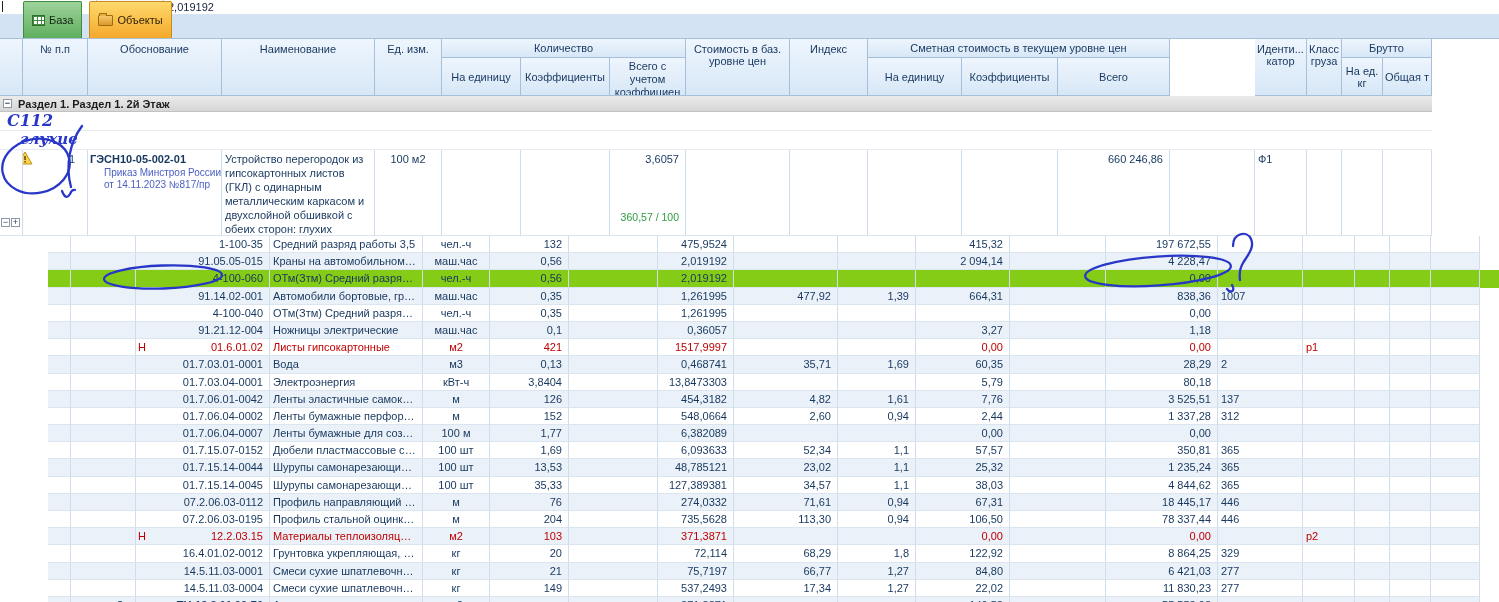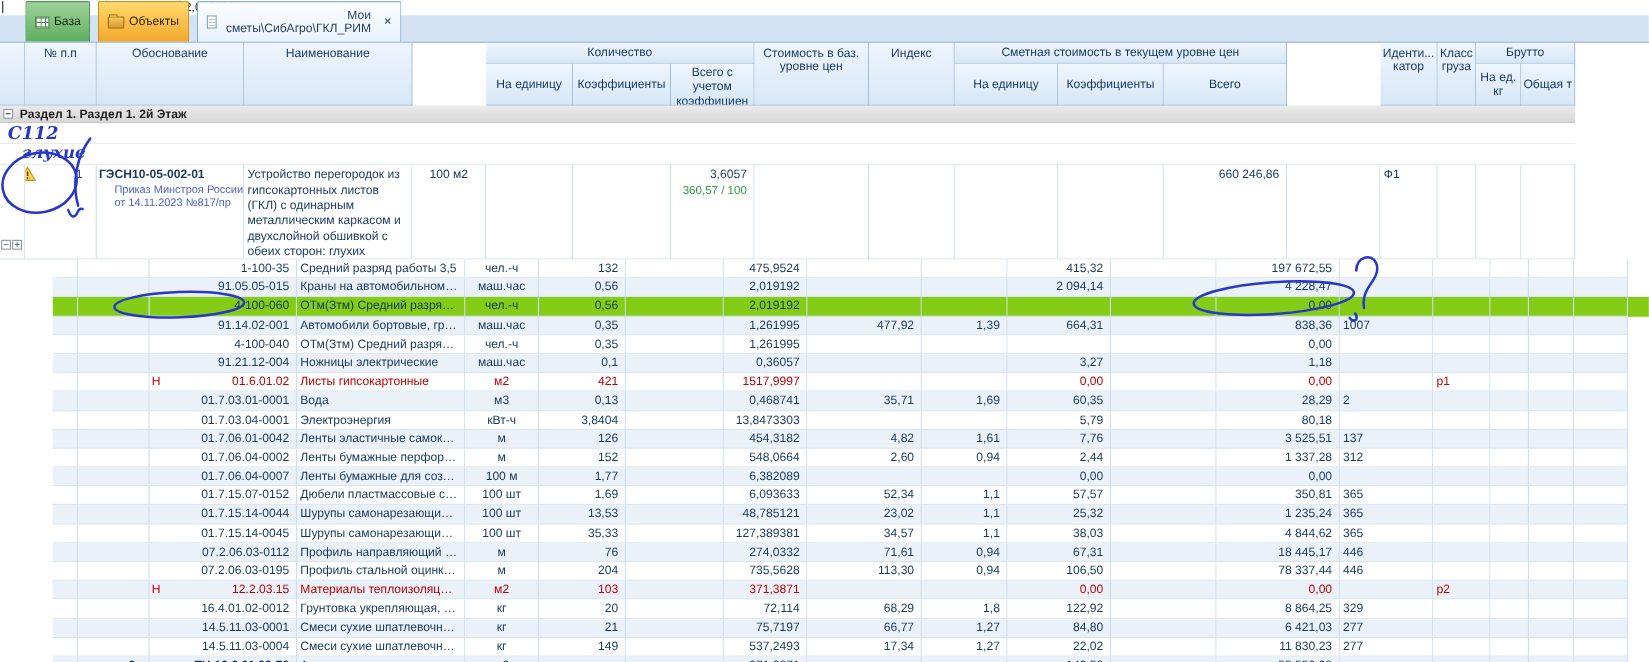--- a/index.html
+++ b/index.html
@@ -63,21 +63,21 @@
   .collapse{width:9px;height:9px;border:1px solid #8a98a8;background:#fff;color:#33414f;font-size:9px;line-height:7px;text-align:center;box-sizing:border-box;margin:0 6px 0 3px;}
   .blank{height:18px;background:#fff;border-bottom:1px solid #e6ebf1;width:1432px;}
 
   
   .mainrow{display:grid;grid-template-columns:23px 65px 134px 153px 67px 79px 89px 76px 104px 78px 94px 96px 112px 85px 52px 35px 41px 49px 67px;
            height:86px;box-sizing:border-box;}
   .mainrow .cell{line-height:14px;padding-top:2px;}
   .bcode-main{font-weight:bold;color:#17375e;}
   .bnote{color:#4a5fc1;font-size:10px;line-height:11px;margin-top:1px;margin-left:14px;}
   .qty-main{text-align:right;}
-  .qty-note{color:#2e9b42;font-size:10.5px;}
+  .qty-note{color:#2e9b42;font-size:10.5px;margin-top:44px;}
   .mainrow .c-basis{display:block;}
   .warn{position:absolute;left:-6px;top:1px;}
 
   .outline-btns{position:absolute;left:1px;top:218px;display:flex;gap:1px;}
   .outline-btns .collapse{margin:0;width:9px;height:9px;}
 
   .ann{position:absolute;left:0;top:0;width:1499px;height:602px;pointer-events:none;}
 </style>
 </head>
 <body>
@@ -98,33 +98,29 @@
 
   <div class="tabbar">
     <div class="tab tab-base">
       <span class="ic-base"></span>
       <span>База</span>
     </div>
     <div class="tab tab-objects">
       <span class="ic-folder"></span>
       <span>Объекты</span>
     </div>
-    <div class="tab tab-active">
-      <span class="ic-doc"></span>
-      <span>Мои сметы\СибАгро\ГКЛ_РИМ</span>
-      <span class="tab-close">×</span>
-    </div>
   </div>
 
   <div class="grid">
     <div class="hdr">
       <div class="h" style="grid-column:1;grid-row:1/3;"></div>
       <div class="h top" style="grid-column:2;grid-row:1/3;">№ п.п</div>
       <div class="h top" style="grid-column:3;grid-row:1/3;">Обоснование</div>
       <div class="h top" style="grid-column:4;grid-row:1/3;">Наименование</div>
+      <div class="h top" style="grid-column:5;grid-row:1/3;">Ед. изм.</div>
       <div class="h" style="grid-column:6/9;grid-row:1;">Количество</div>
       <div class="h" style="grid-column:6;grid-row:2;">На единицу</div>
       <div class="h" style="grid-column:7;grid-row:2;">Коэффициенты</div>
       <div class="h h-qtot" style="grid-column:8;grid-row:2;">Всего с учетом коэффициен</div>
       <div class="h top" style="grid-column:9;grid-row:1/3;">Стоимость в баз. уровне цен</div>
       <div class="h top" style="grid-column:10;grid-row:1/3;">Индекс</div>
       <div class="h" style="grid-column:11/14;grid-row:1;">Сметная стоимость в текущем уровне цен</div>
       <div class="h" style="grid-column:11;grid-row:2;">На единицу</div>
       <div class="h" style="grid-column:12;grid-row:2;">Коэффициенты</div>
       <div class="h" style="grid-column:13;grid-row:2;">Всего</div>

